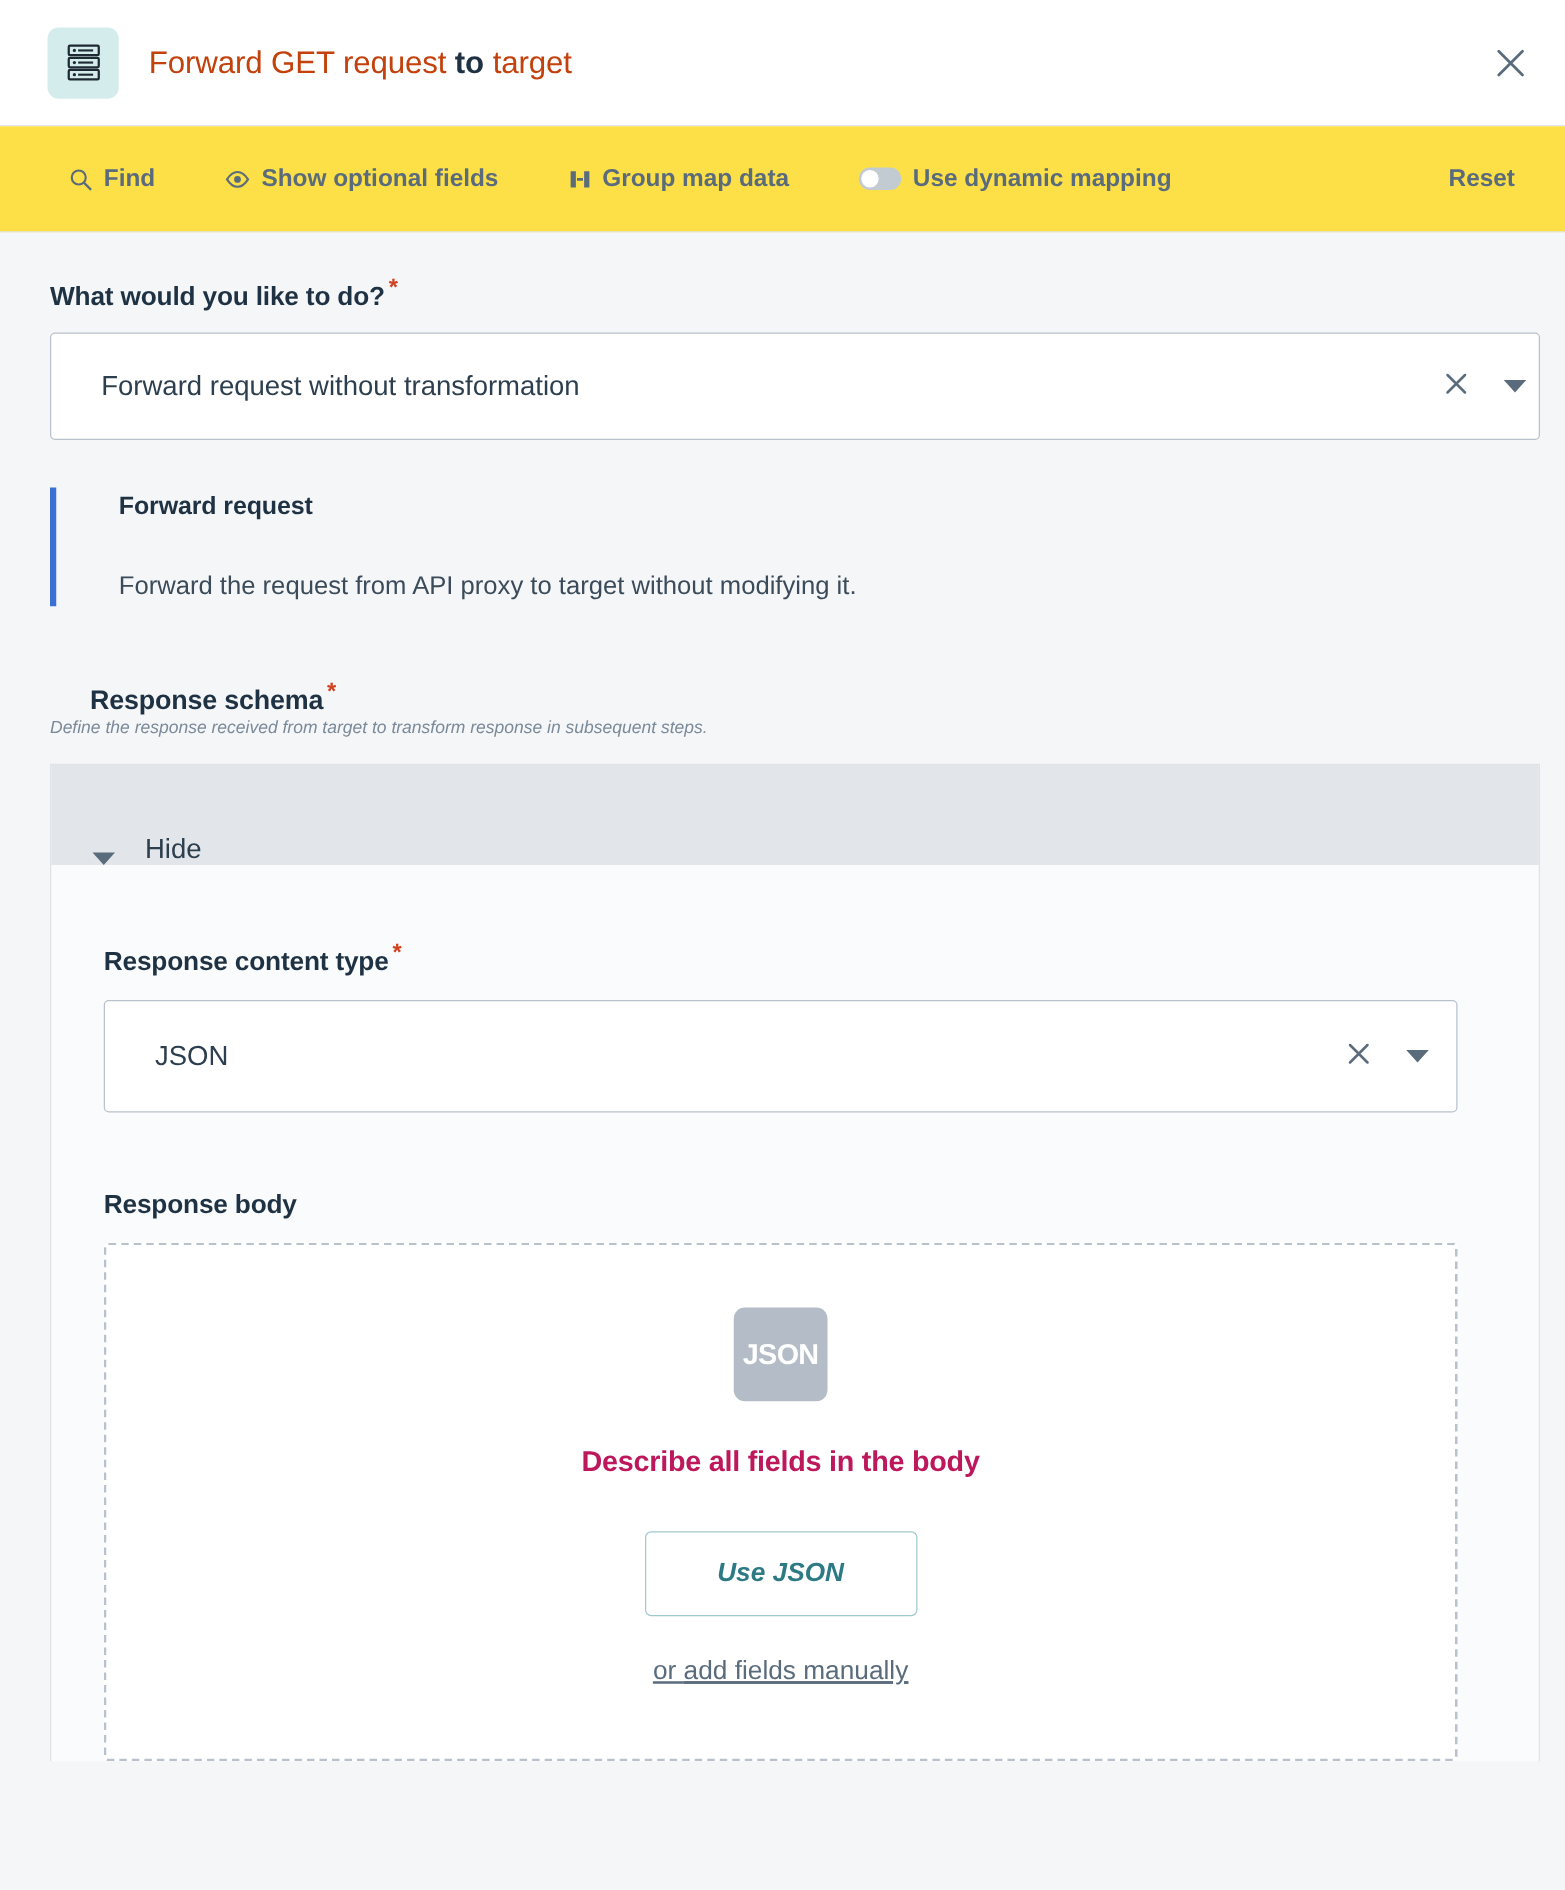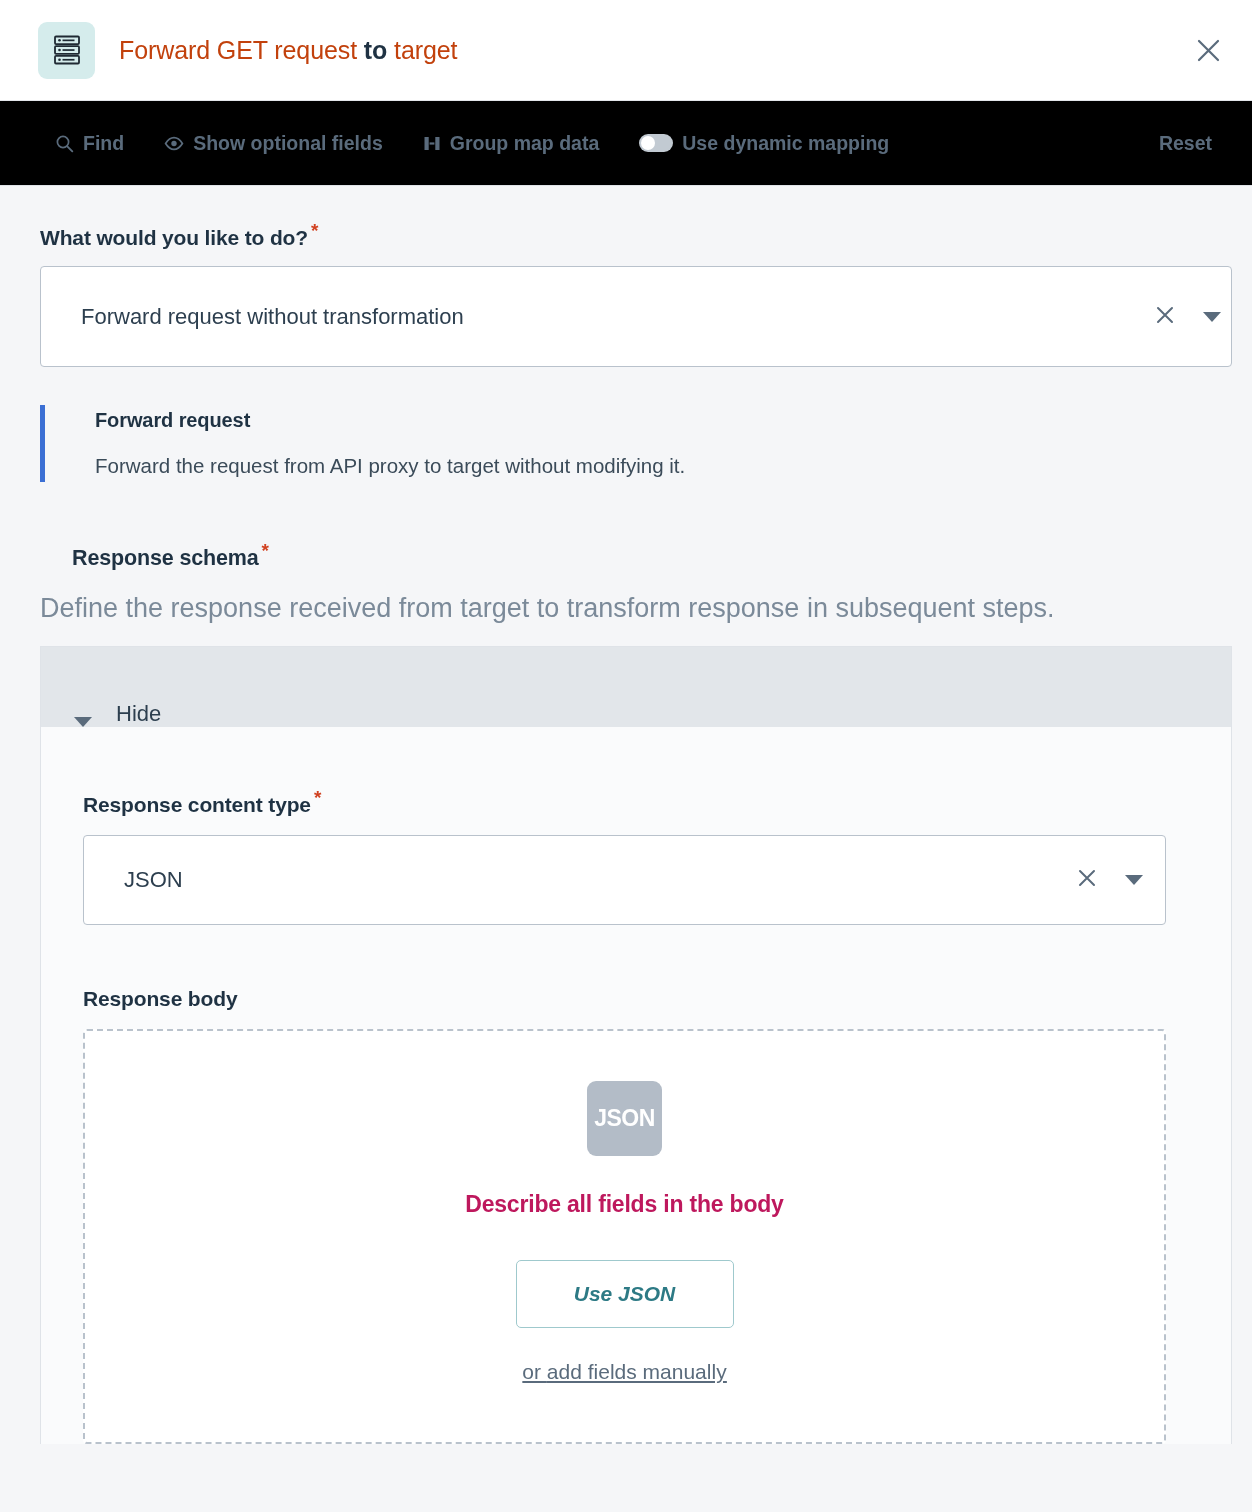--- a/index.html
+++ b/index.html
@@ -39,26 +39,26 @@
   .header-spacer { flex: 1 1 auto; }
   .close-btn {
     width: 44px; height: 44px;
     display: flex; align-items: center; justify-content: center;
     cursor: pointer;
   }
 
   
   .toolbar {
     height: 85px;
-    background: #000000;
+    background: #fde047;
     border-bottom: 1px solid #dfe3e8;
     display: flex;
     align-items: center;
     padding: 0 40px 0 55px;
-    gap: 0px;
+    gap: 16px;
   }
   .tb-item {
     display: flex; align-items: center; gap: 9px;
     color: #5a6b7c;
     font-size: 19.5px;
     font-weight: 700;
     cursor: pointer;
     white-space: nowrap;
     margin-right: 40px;
   }
@@ -91,21 +91,21 @@
   .field-label {
     font-size: 21px;
     font-weight: 700;
     color: #1f3243;
     letter-spacing: -0.15px;
   }
   .req { color: #d14221; font-size: 19px; vertical-align: super; margin-left: 3px; }
 
   .select-box {
     margin-top: 16px;
-    height: 101px;
+    height: 86px;
     background: #ffffff;
     border: 1px solid #b9c2cc;
     border-radius: 4px;
     display: flex;
     align-items: center;
     padding: 0 10px 0 40px;
     cursor: pointer;
   }
   .select-value {
     font-size: 22px;
@@ -124,33 +124,32 @@
   .callout {
     margin: 38px 0 0 0;
     border-left: 5px solid #3b6fd4;
     padding: 4px 0 4px 50px;
   }
   .callout-title {
     font-size: 20px; font-weight: 700; color: #1f3243;
     letter-spacing: -0.1px;
   }
   .callout-text {
-    margin-top: 22px;
+    margin-top: 40px;
     font-size: 20.5px; color: #3b4b59;
   }
 
   .sec-heading {
     margin-top: 58px;
     font-size: 21.5px; font-weight: 700; color: #1f3243;
     letter-spacing: -0.15px;
     margin-left: 32px;
   }
   .sec-sub {
-    margin-top: 22px;
-    font-size: 27px; color: #7b8a99;
+    font-size: 14px; color: #7b8a99; font-style: italic;
   }
 
   
   .panel {
     margin: 22px 20px 0 40px;
     border: 1px solid #dfe3e8;
     border-bottom: none;
     background: #fafbfc;
   }
   .panel-header {

